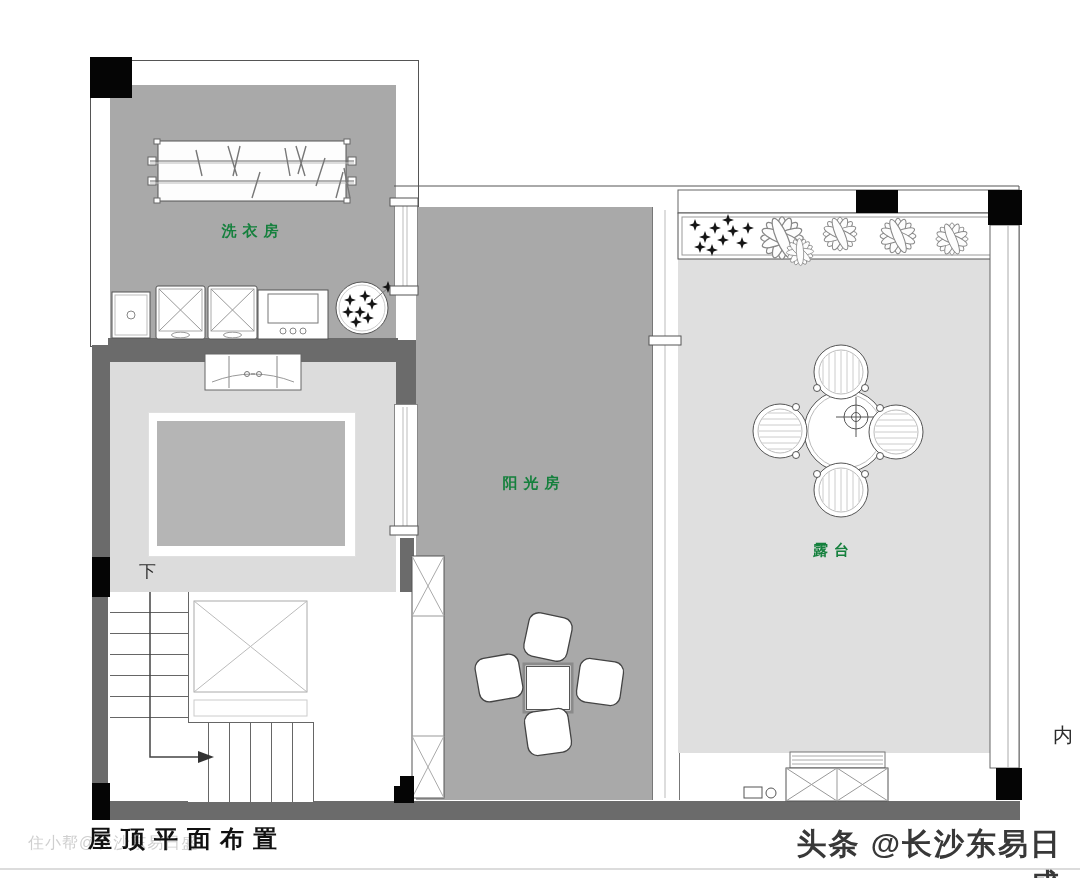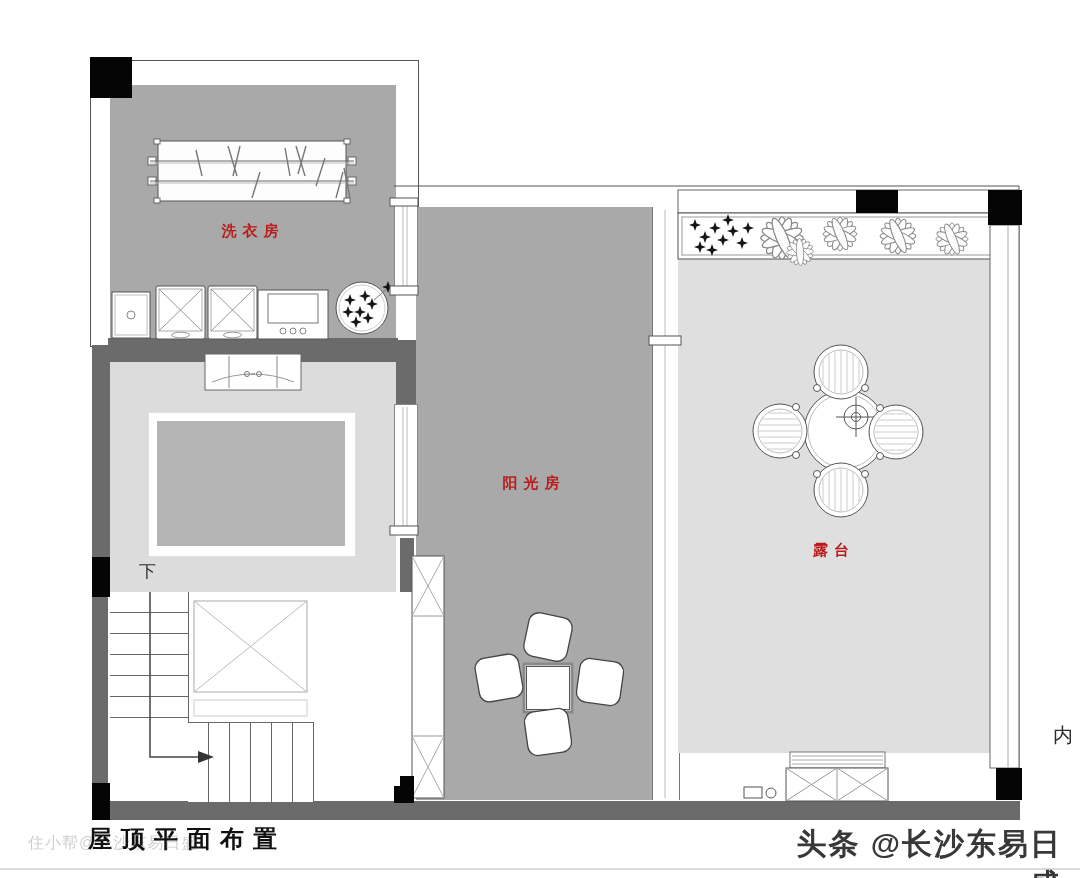--- a/index.html
+++ b/index.html
@@ -6,21 +6,21 @@
   .plan{position:relative;width:1080px;height:878px;background:#fff;overflow:hidden;
         font-family:"Liberation Sans",sans-serif;}
   .abs{position:absolute;}
   .frame{background:#fff;border:1px solid #555;}
   .g-dark{background:#a9a9a9;}
   .g-light{background:#dcdcdc;}
   .g-terr{background:#dfdfdf;}
   .wall{background:#6b6b6b;}
   .win{background:#fff;border:1px solid #888;}
   .room-label{position:absolute;text-align:center;font-weight:bold;font-size:15px;
-              letter-spacing:6px;color:#b91c1c;}
+              letter-spacing:6px;color:#15803d;}
   .small-char{position:absolute;font-size:17px;color:#2b2b2b;}
   .treads-h{background:#fff repeating-linear-gradient(to bottom,transparent 0 20px,#666 20px 21px);
             border-right:1px solid #666;}
   .treads-v{background:#fff repeating-linear-gradient(to right,transparent 0 20px,#666 20px 21px);
             border-top:1px solid #666;}
   .title{position:absolute;font-size:24px;font-weight:bold;letter-spacing:9px;color:#111;}
   .wm-under{position:absolute;font-size:16px;color:#cfcfcf;letter-spacing:1px;}
   .wm-br{position:absolute;font-size:30px;font-weight:bold;color:#383838;letter-spacing:2px;
          text-align:right;text-shadow:1px 1px 0 rgba(255,255,255,.45);}
   svg{position:absolute;left:0;top:0;}

